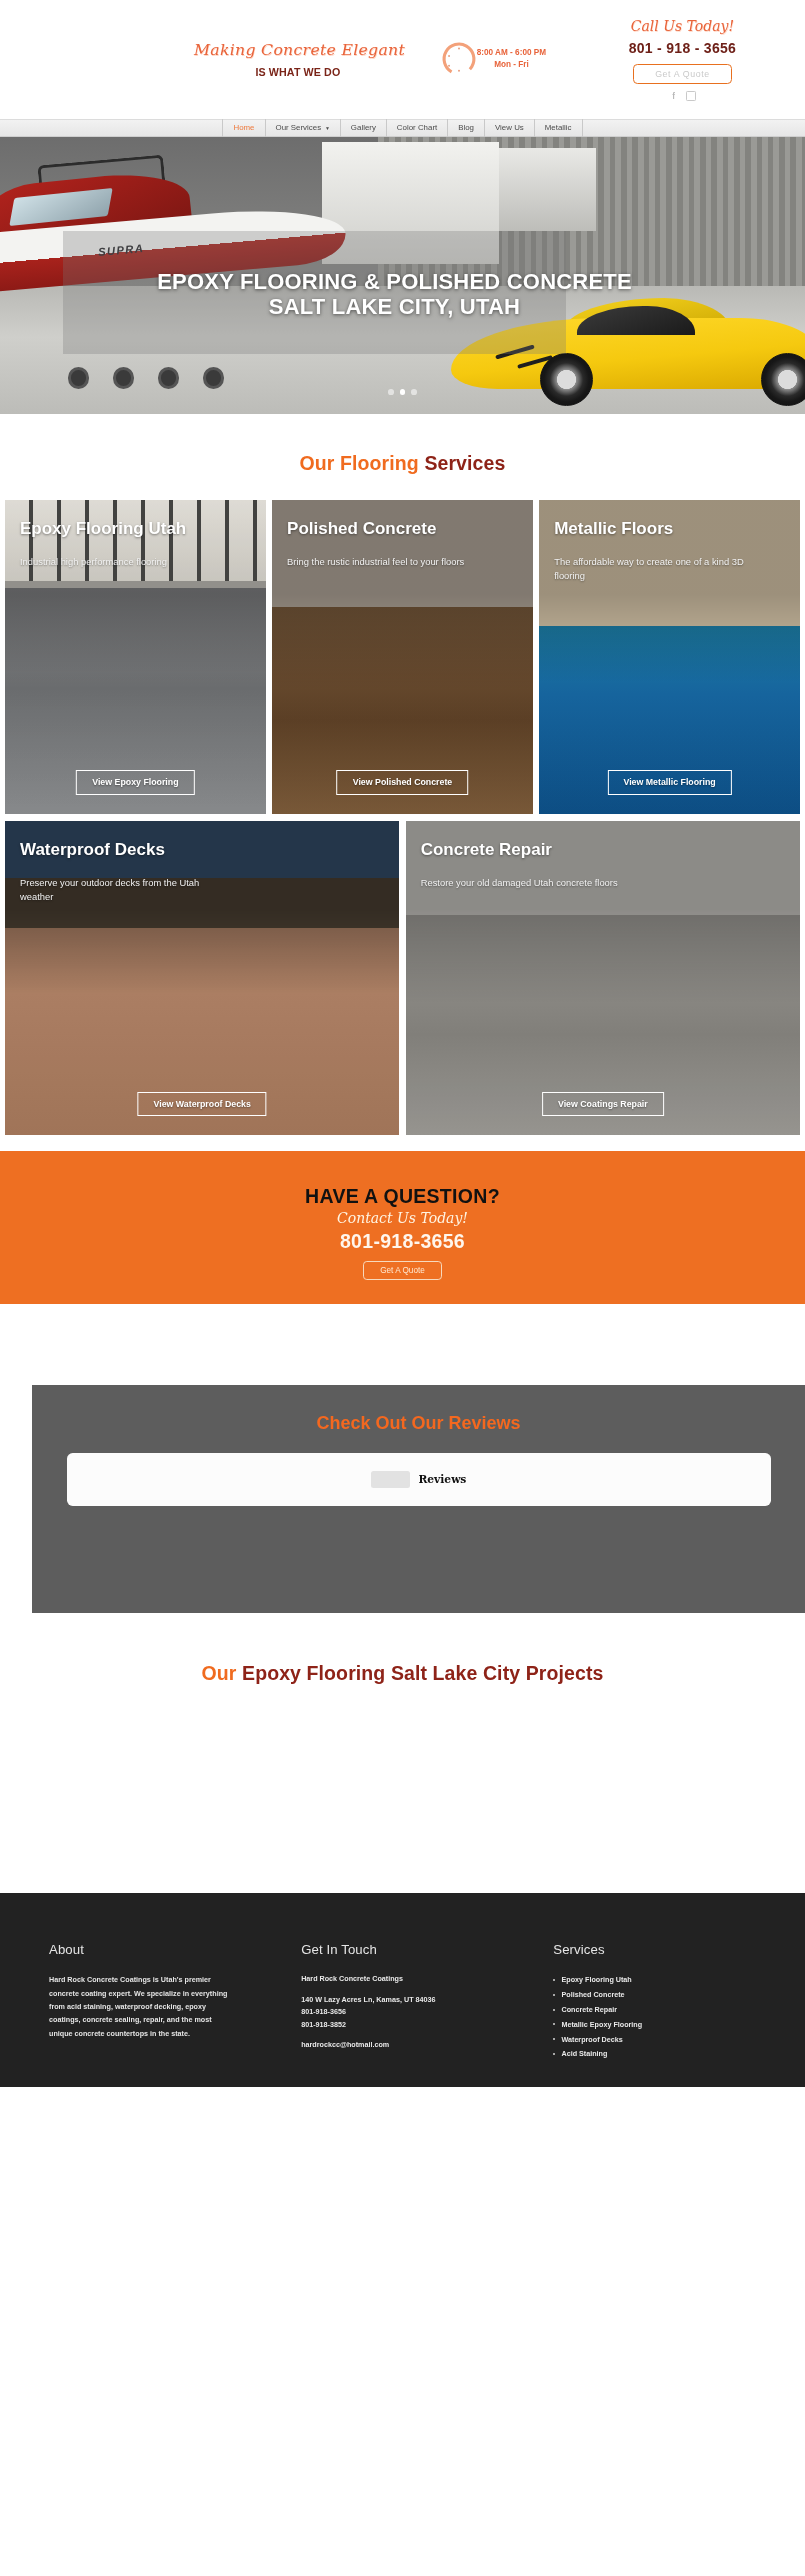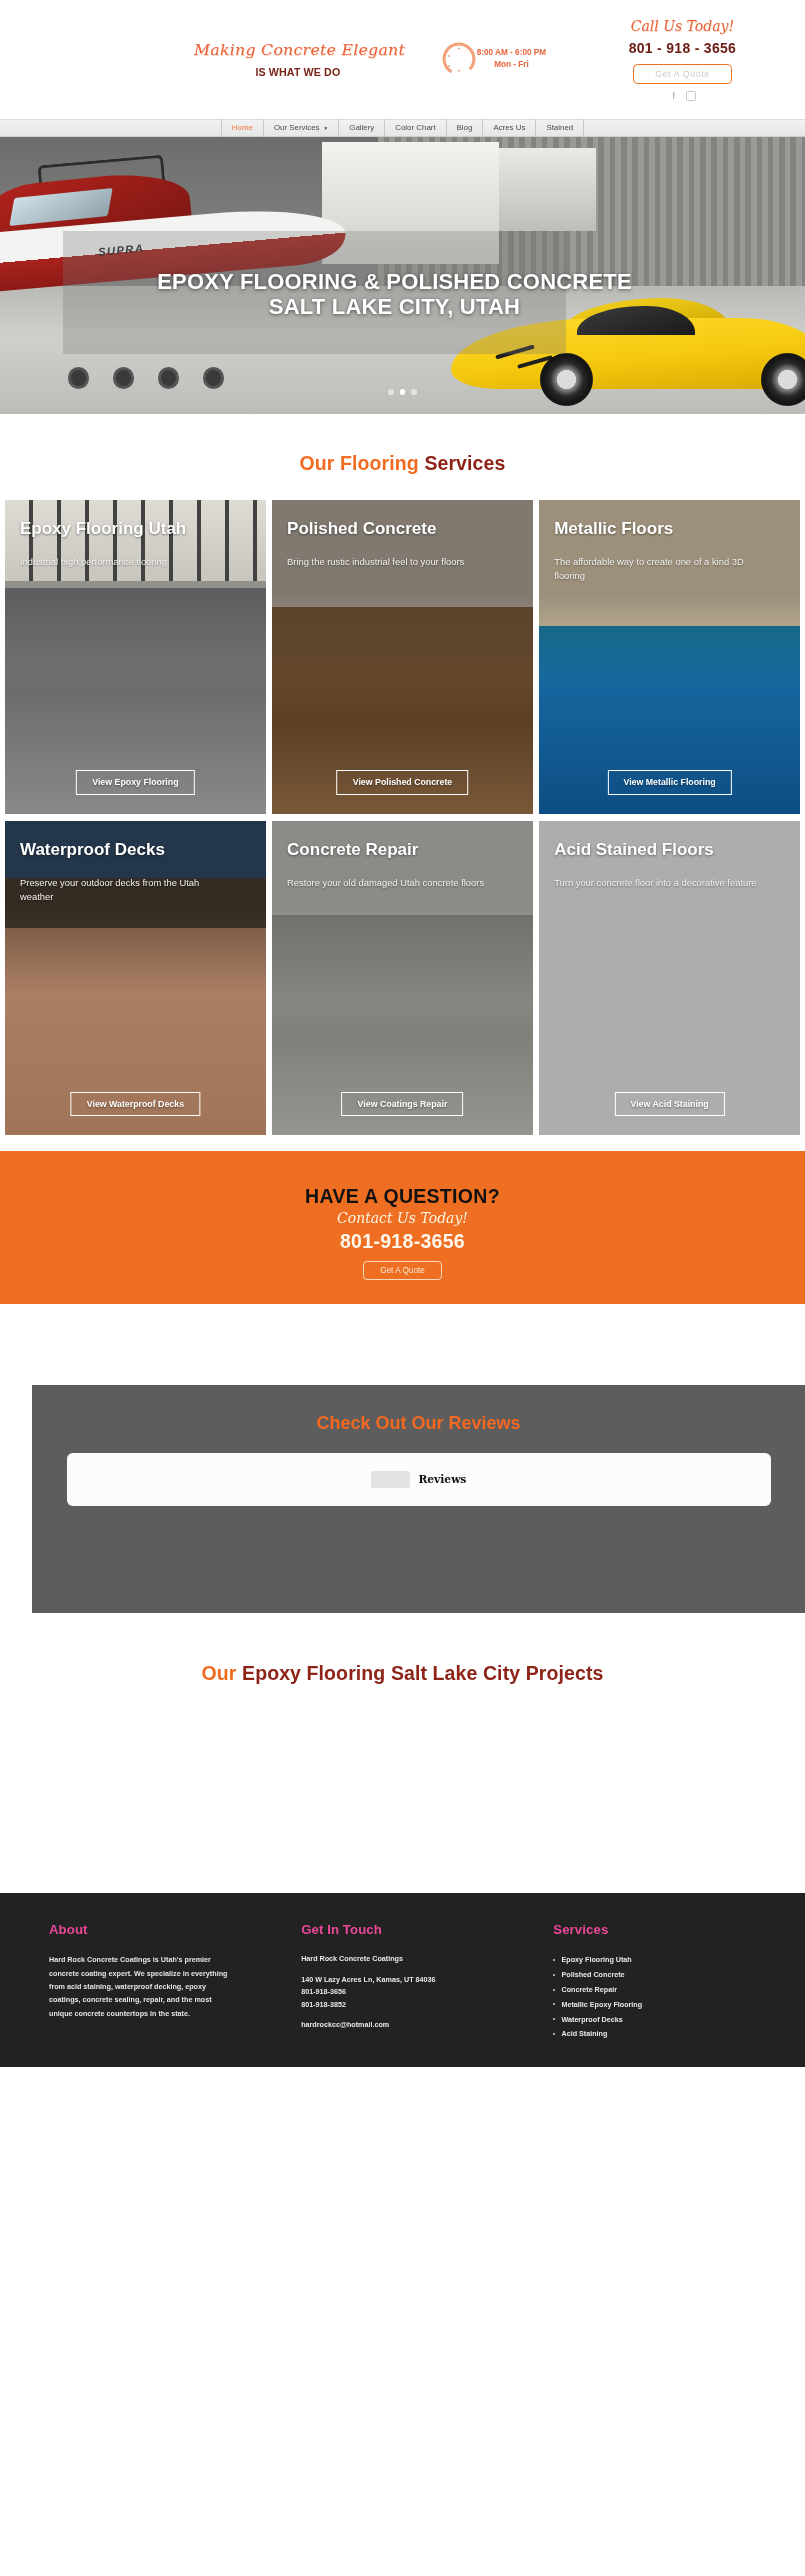--- a/index.html
+++ b/index.html
@@ -391,25 +391,26 @@
   .footer-inner {
     width: 755px;
     margin: 0 auto;
     display: flex;
     gap: 19px;
     padding: 0 24px;
   }
   .fcol { flex: 1; }
   .fcol.wide { flex: 1.15; }
   .fhead {
-    color: #ec4899;
+    color: #e5e5e5;
     font-size: 13.2px;
-    font-weight: bold;
+    font-weight: normal;
     margin-bottom: 16.4px;
     letter-spacing: 0.1px;
+    margin-top: 20px;
   }
   .ftext {
     color: #e4e4e4;
     font-size: 7.2px;
     font-weight: bold;
     line-height: 1.85;
     max-width: 182px;
   }
   .fline { color: #e9e9e9; font-size: 7.2px; font-weight: bold; line-height: 1.75; }
   .fgap { height: 7.5px; }
@@ -484,24 +485,24 @@
       <a class="nav-item">
         <span>Gallery</span>
       </a>
       <a class="nav-item">
         <span>Color Chart</span>
       </a>
       <a class="nav-item">
         <span>Blog</span>
       </a>
       <a class="nav-item">
-        <span>Acres Us</span>
+        <span>View Us</span>
       </a>
       <a class="nav-item">
-        <span>Stained</span>
+        <span>Metallic</span>
       </a>
     </div>
 </nav>
 
 <section class="hero">
   <div class="hero-photo">
     <div class="hero-wallL"></div>
     <div class="hero-wallR"></div>
     <div class="hero-bright"></div>
     <div class="hero-bright2"></div>
@@ -589,28 +590,20 @@
           </div>
         </div>
         <div class="card">
           <div class="card-bg bg-repair"></div>
           <div class="card-inner">
             <div class="card-title">Concrete Repair</div>
             <div class="card-desc">Restore your old damaged Utah concrete floors</div>
             <button class="card-btn">View Coatings Repair</button>
           </div>
         </div>
-        <div class="card">
-          <div class="card-bg bg-acid"></div>
-          <div class="card-inner">
-            <div class="card-title">Acid Stained Floors</div>
-            <div class="card-desc">Turn your concrete floor into a decorative feature</div>
-            <button class="card-btn">View Acid Staining</button>
-          </div>
-        </div>
       </div>
   </div>
 </section>
 
 <section class="cta">
   <div class="cta-head">HAVE A QUESTION?</div>
   <div class="cta-script">Contact Us Today!</div>
   <div class="cta-phone">801-918-3656</div>
   <button class="cta-btn">Get A Quote</button>
 </section>

